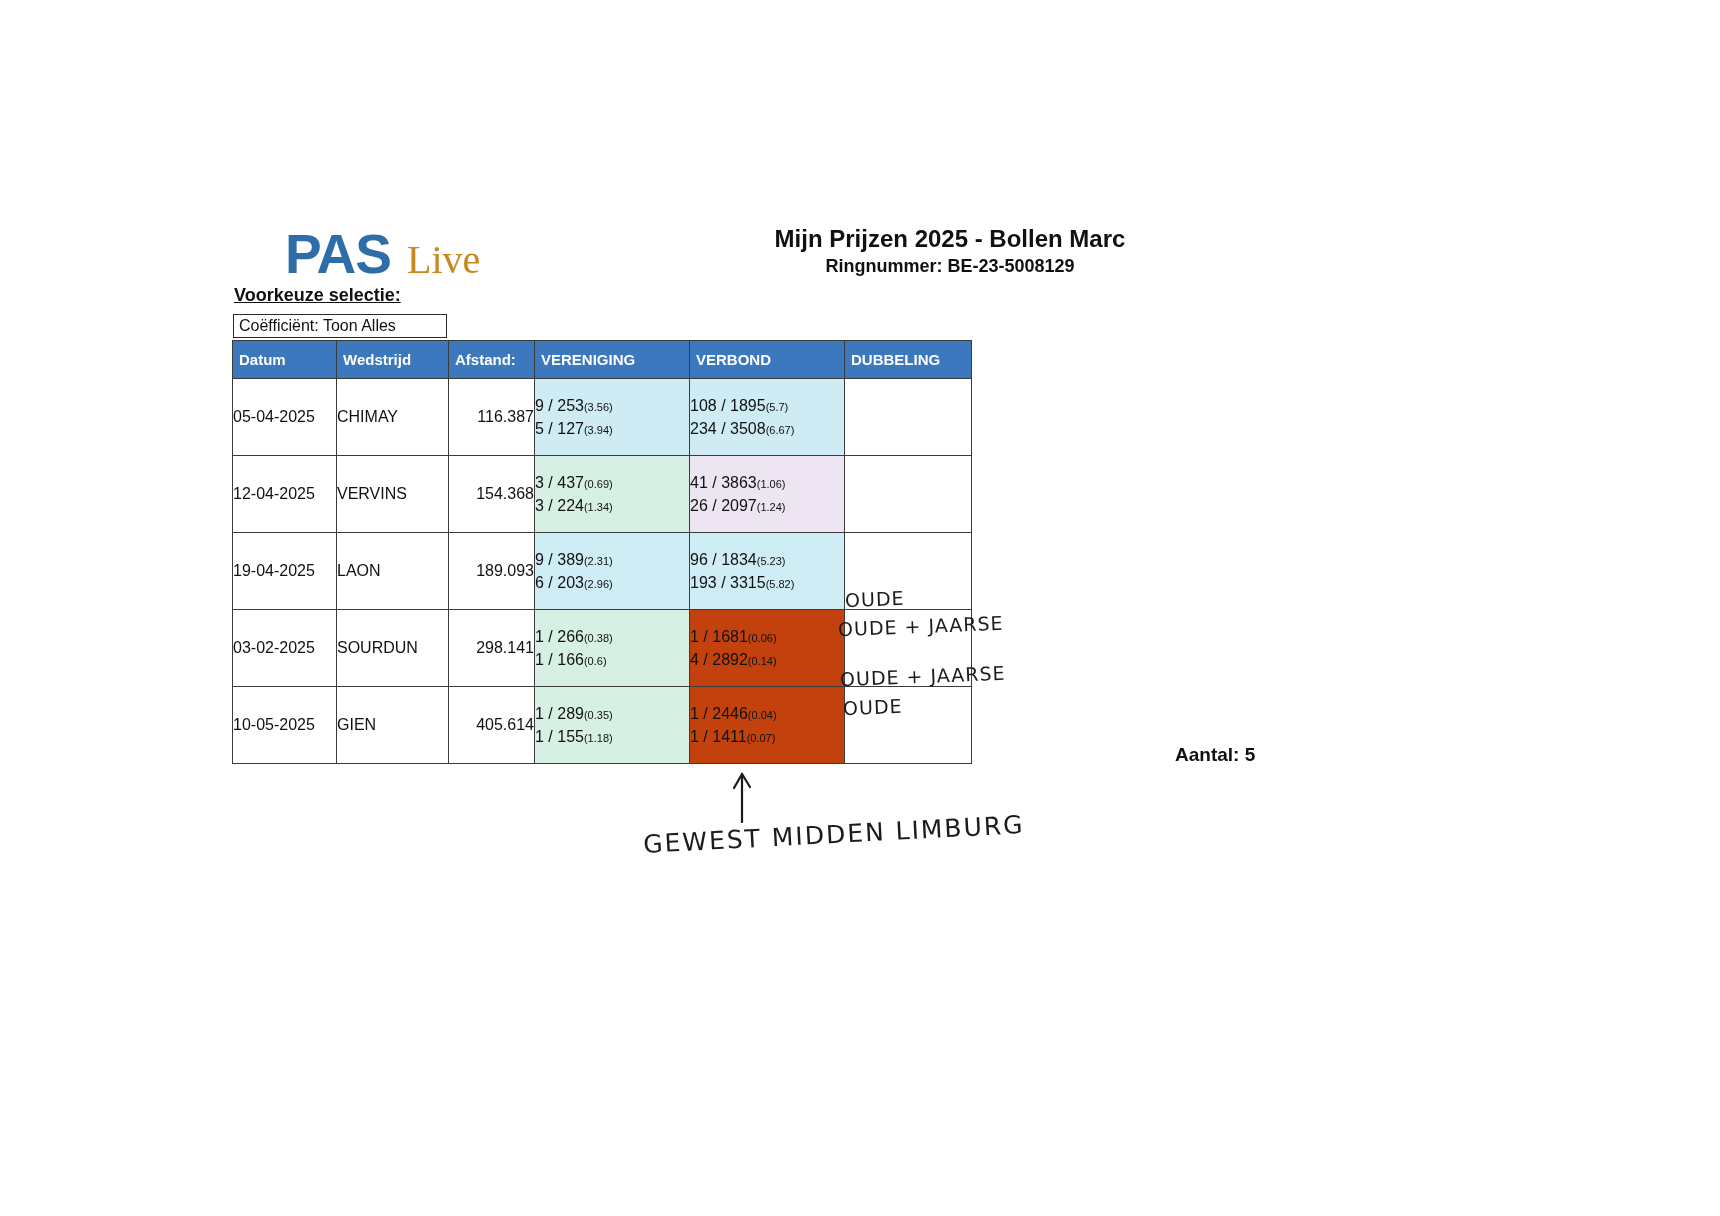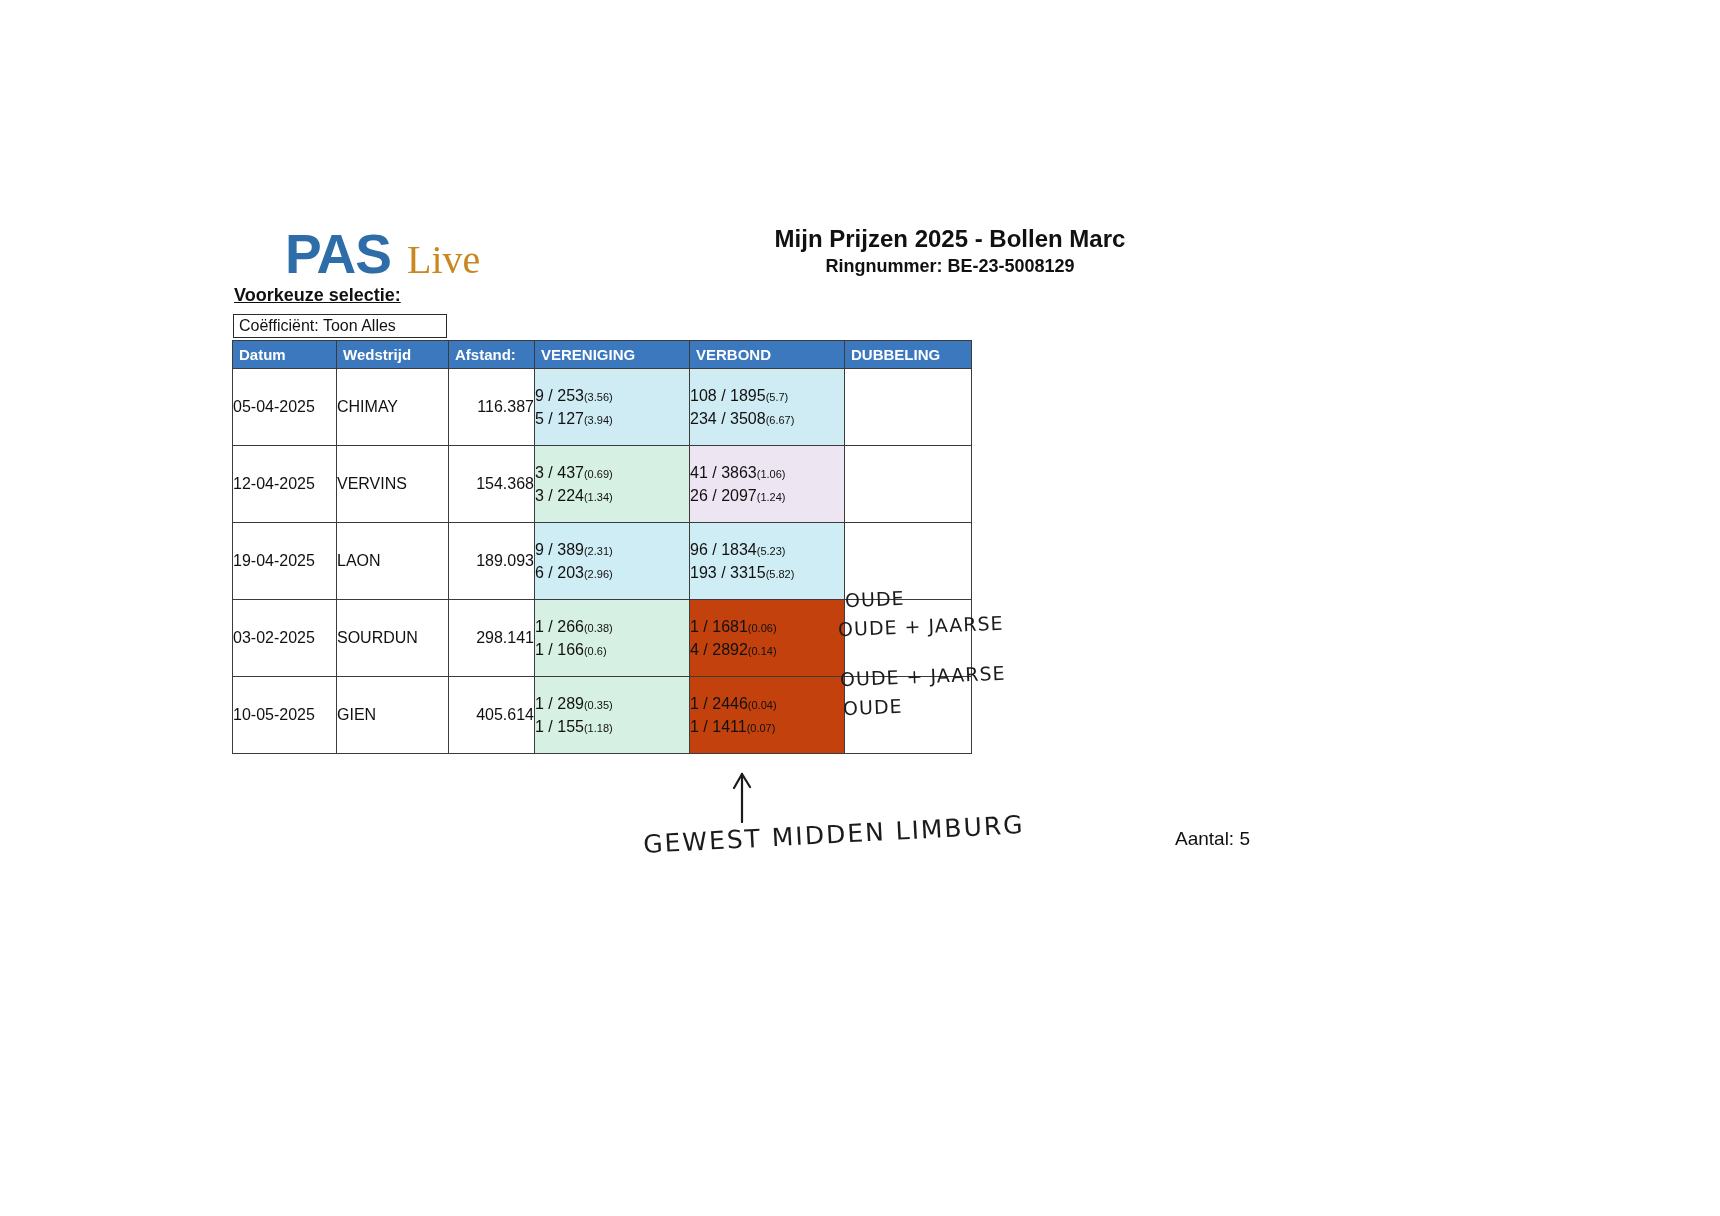--- a/index.html
+++ b/index.html
@@ -103,21 +103,21 @@
     padding: 0;
     vertical-align: middle;
     font-size: 16px;
     box-sizing: border-box;
   }
   #prizes-table thead th {
     background: #3C78BE;
     color: #ffffff;
     font-size: 15px;
     font-weight: 700;
-    height: 28px;
+    height: 38px;
     text-align: left;
     padding-left: 6px;
   }
   .col-datum    { width: 104px; }
   .col-wedstrijd{ width: 112px; }
   .col-afstand  { width: 86px; }
   .col-ver      { width: 155px; }
   .col-verb     { width: 155px; }
   .col-dub      { width: 127px; }
 
@@ -171,23 +171,23 @@
     left: 728px;
     top: 768px;
     width: 30px;
     height: 55px;
   }
 
   
   #aantal {
     position: absolute;
     left: 1175px;
-    top: 828px;
+    top: 744px;
     font-size: 19px;
-    font-weight: 400;
+    font-weight: 700;
     color: #111;
   }
 </style>
 </head>
 <body>
 
 <div id="logo">
   <span class="pas">PAS</span>
   <span class="live">Live</span>
 </div>

